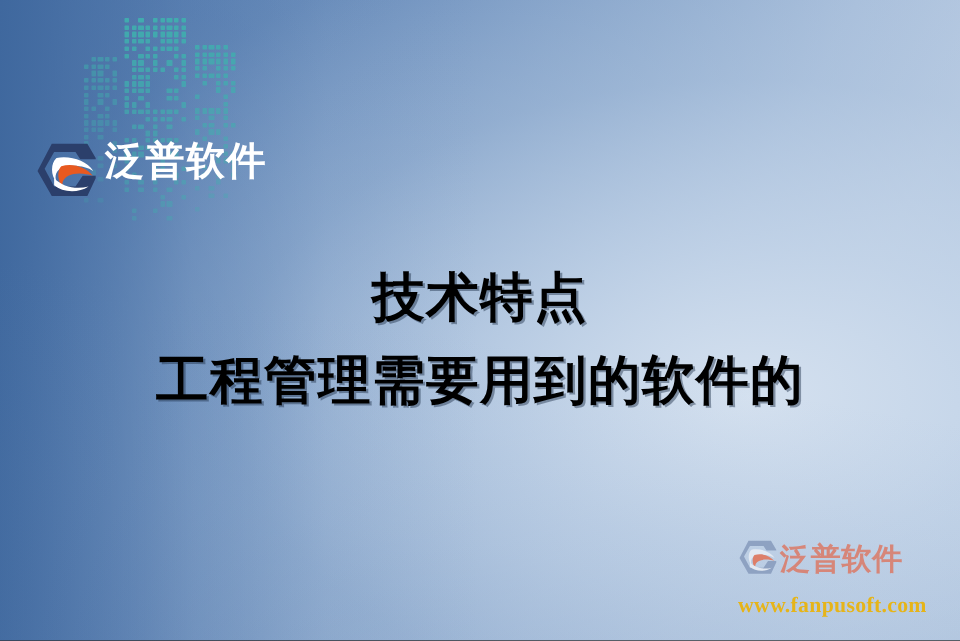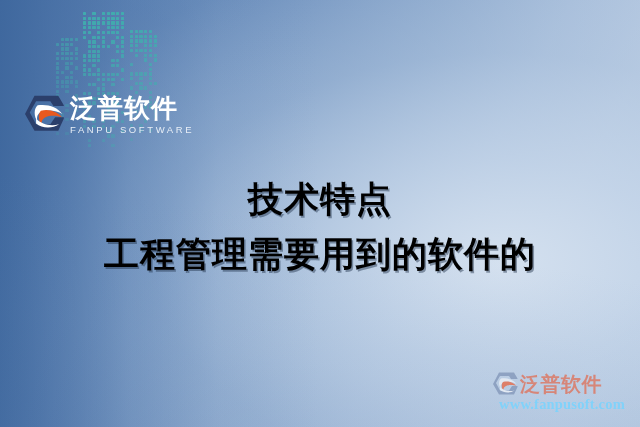--- a/index.html
+++ b/index.html
@@ -154,25 +154,25 @@
     color: #d98070;
     letter-spacing: 0.5px;
     margin-left: 2px;
     white-space: nowrap;
   }
   .wm-url {
     font-family: "Liberation Serif", "DejaVu Serif", serif;
     font-size: 14.5px;
     font-weight: 700;
     line-height: 17px;
-    color: #7dd3fc;
+    color: #eab308;
     letter-spacing: 0.2px;
-    text-align: center;
+    text-align: left;
     white-space: nowrap;
-    margin-top: 0px;
+    margin-top: 12px;
   }
 </style>
 </head>
 <body>
 
 <div id="stage">
 
   <div class="bg-base"></div>
   <div class="bg-left-shade"></div>
   <div class="bg-bottom-shade"></div>
@@ -460,21 +460,20 @@
 
   <div class="brand">
     <svg class="brand-mark" viewBox="0 0 100 96">
       <path d="M26 2 L86 2 L100 26 L100 28 L74 28 L66 16 L30 16 L14 44 L30 74 L66 74 L78 56 L100 56 L100 60 L86 90 L26 90 L2 48 Z" fill="#2b3f6b"></path>
       <path d="M34 26 C58 22, 84 30, 96 48 C84 40, 62 36, 44 42 C34 46, 30 56, 34 66 C24 56, 24 34, 34 26 Z" fill="#ffffff"></path>
       <path d="M42 40 C62 34, 84 42, 95 56 C84 52, 66 50, 54 56 C44 61, 42 70, 46 78 C36 68, 34 48, 42 40 Z" fill="#e8591f"></path>
       <path d="M30 60 C44 74, 66 80, 88 74 C70 86, 44 84, 30 72 Z" fill="#ffffff"></path>
     </svg>
     <div class="brand-text">
       <div class="brand-cn">泛普软件</div>
-      <div class="brand-en">FANPU SOFTWARE</div>
     </div>
   </div>
 
   <div class="headline">
     <span class="line">技术特点</span>
     <span class="line">工程管理需要用到的软件的</span>
   </div>
 
   <div class="watermark">
     <div class="wm-row">

